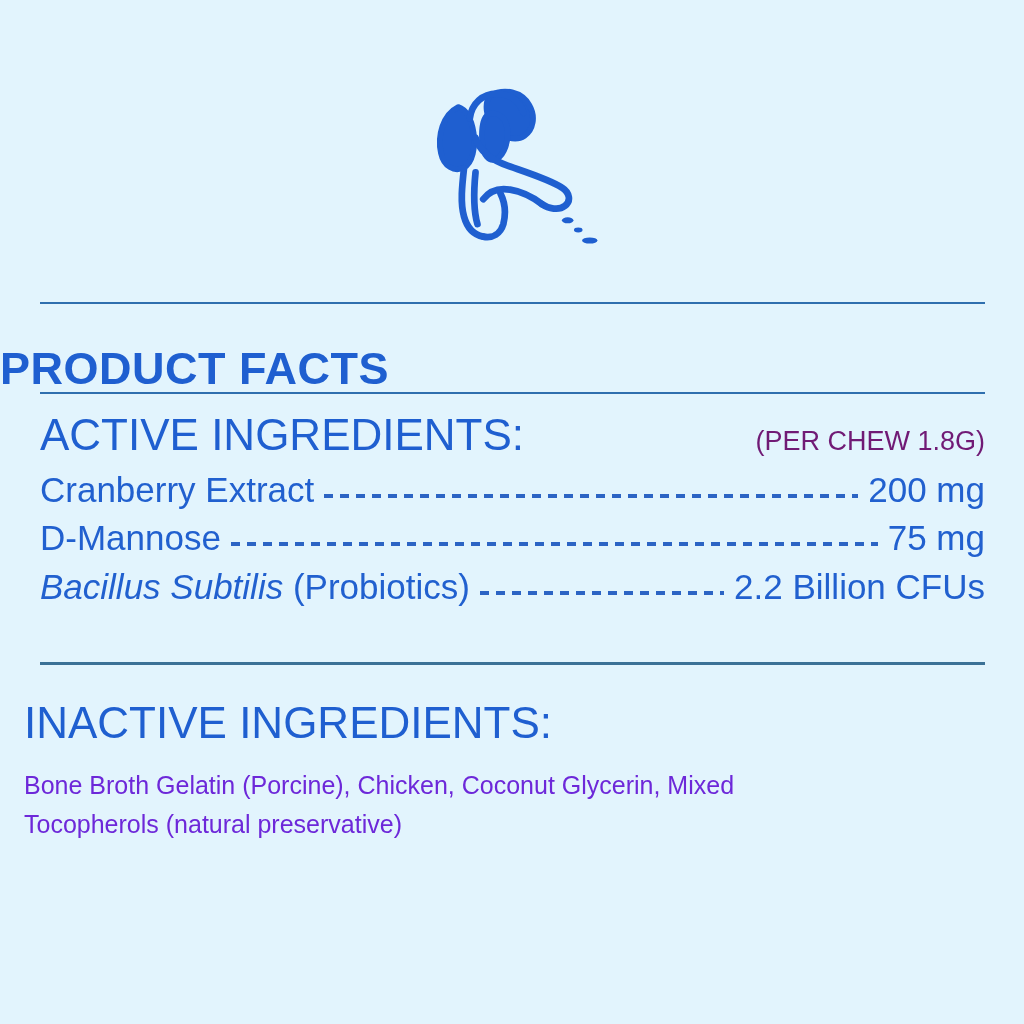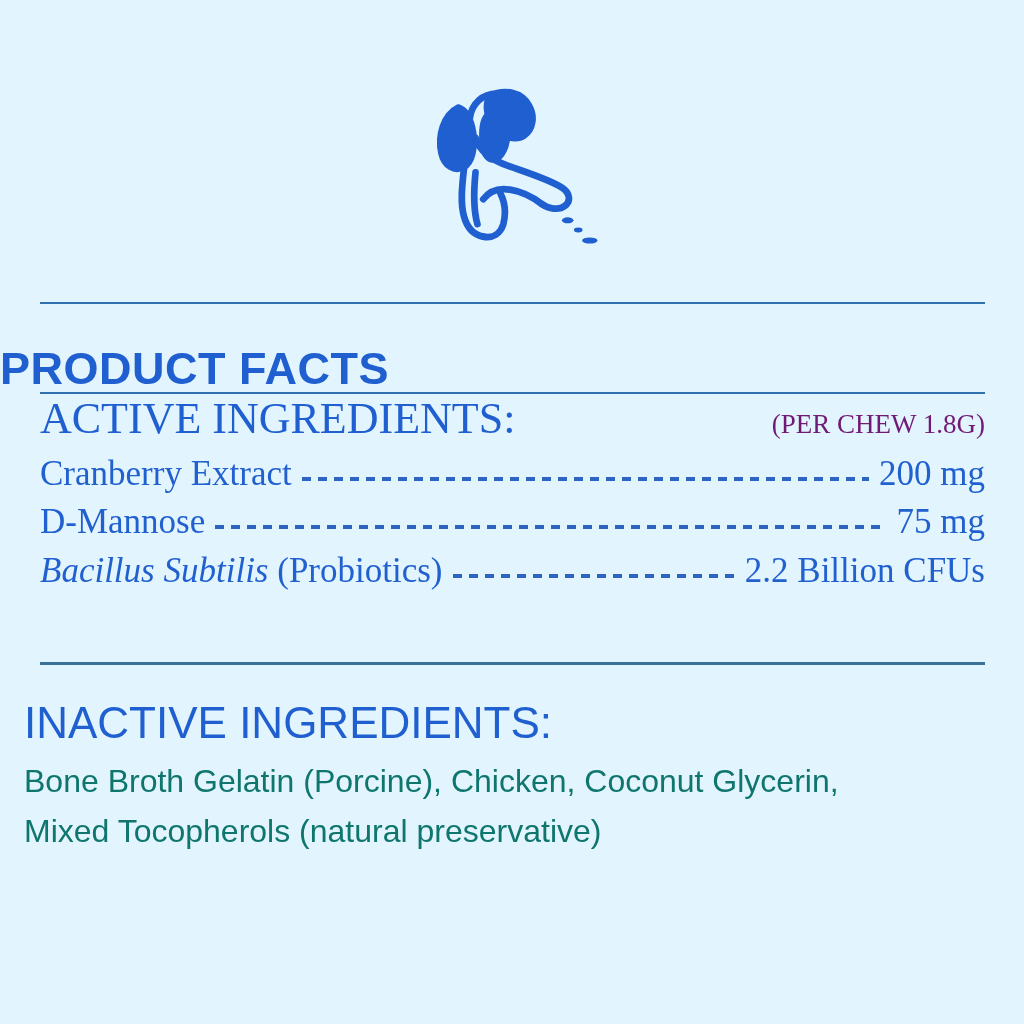--- a/index.html
+++ b/index.html
@@ -61,24 +61,23 @@
     font-weight: 700;
     letter-spacing: 0.5px;
     color: #1f5fd0;
     line-height: 1;
     margin-top: 20px;
   }
 
   
   .active-block {
     position: absolute;
-    top: 396px;
+    top: 412px;
     left: 40px;
     width: 945px;
-    font-family: Liberation Serif, serif;
   }
   .active-head-row {
     display: flex;
     align-items: baseline;
     justify-content: space-between;
     width: 100%;
   }
   .section-heading {
     font-size: 44px;
     font-weight: 400;
@@ -140,24 +139,24 @@
   }
 
   
   .inactive-block {
     position: absolute;
     top: 700px;
     left: 24px;
     width: 945px;
   }
   .inactive-body {
-    margin-top: 11px;
-    font-size: 32px;
+    margin-top: 20px;
+    font-size: 25px;
     line-height: 1.55;
-    color: #0f766e;
+    color: #6d28d9;
     max-width: 830px;
   }
 </style>
 </head>
 <body>
 
 <div class="page">
 
   <div class="logo-wrap">
     <svg viewBox="0 0 200 182" xmlns="http://www.w3.org/2000/svg">

